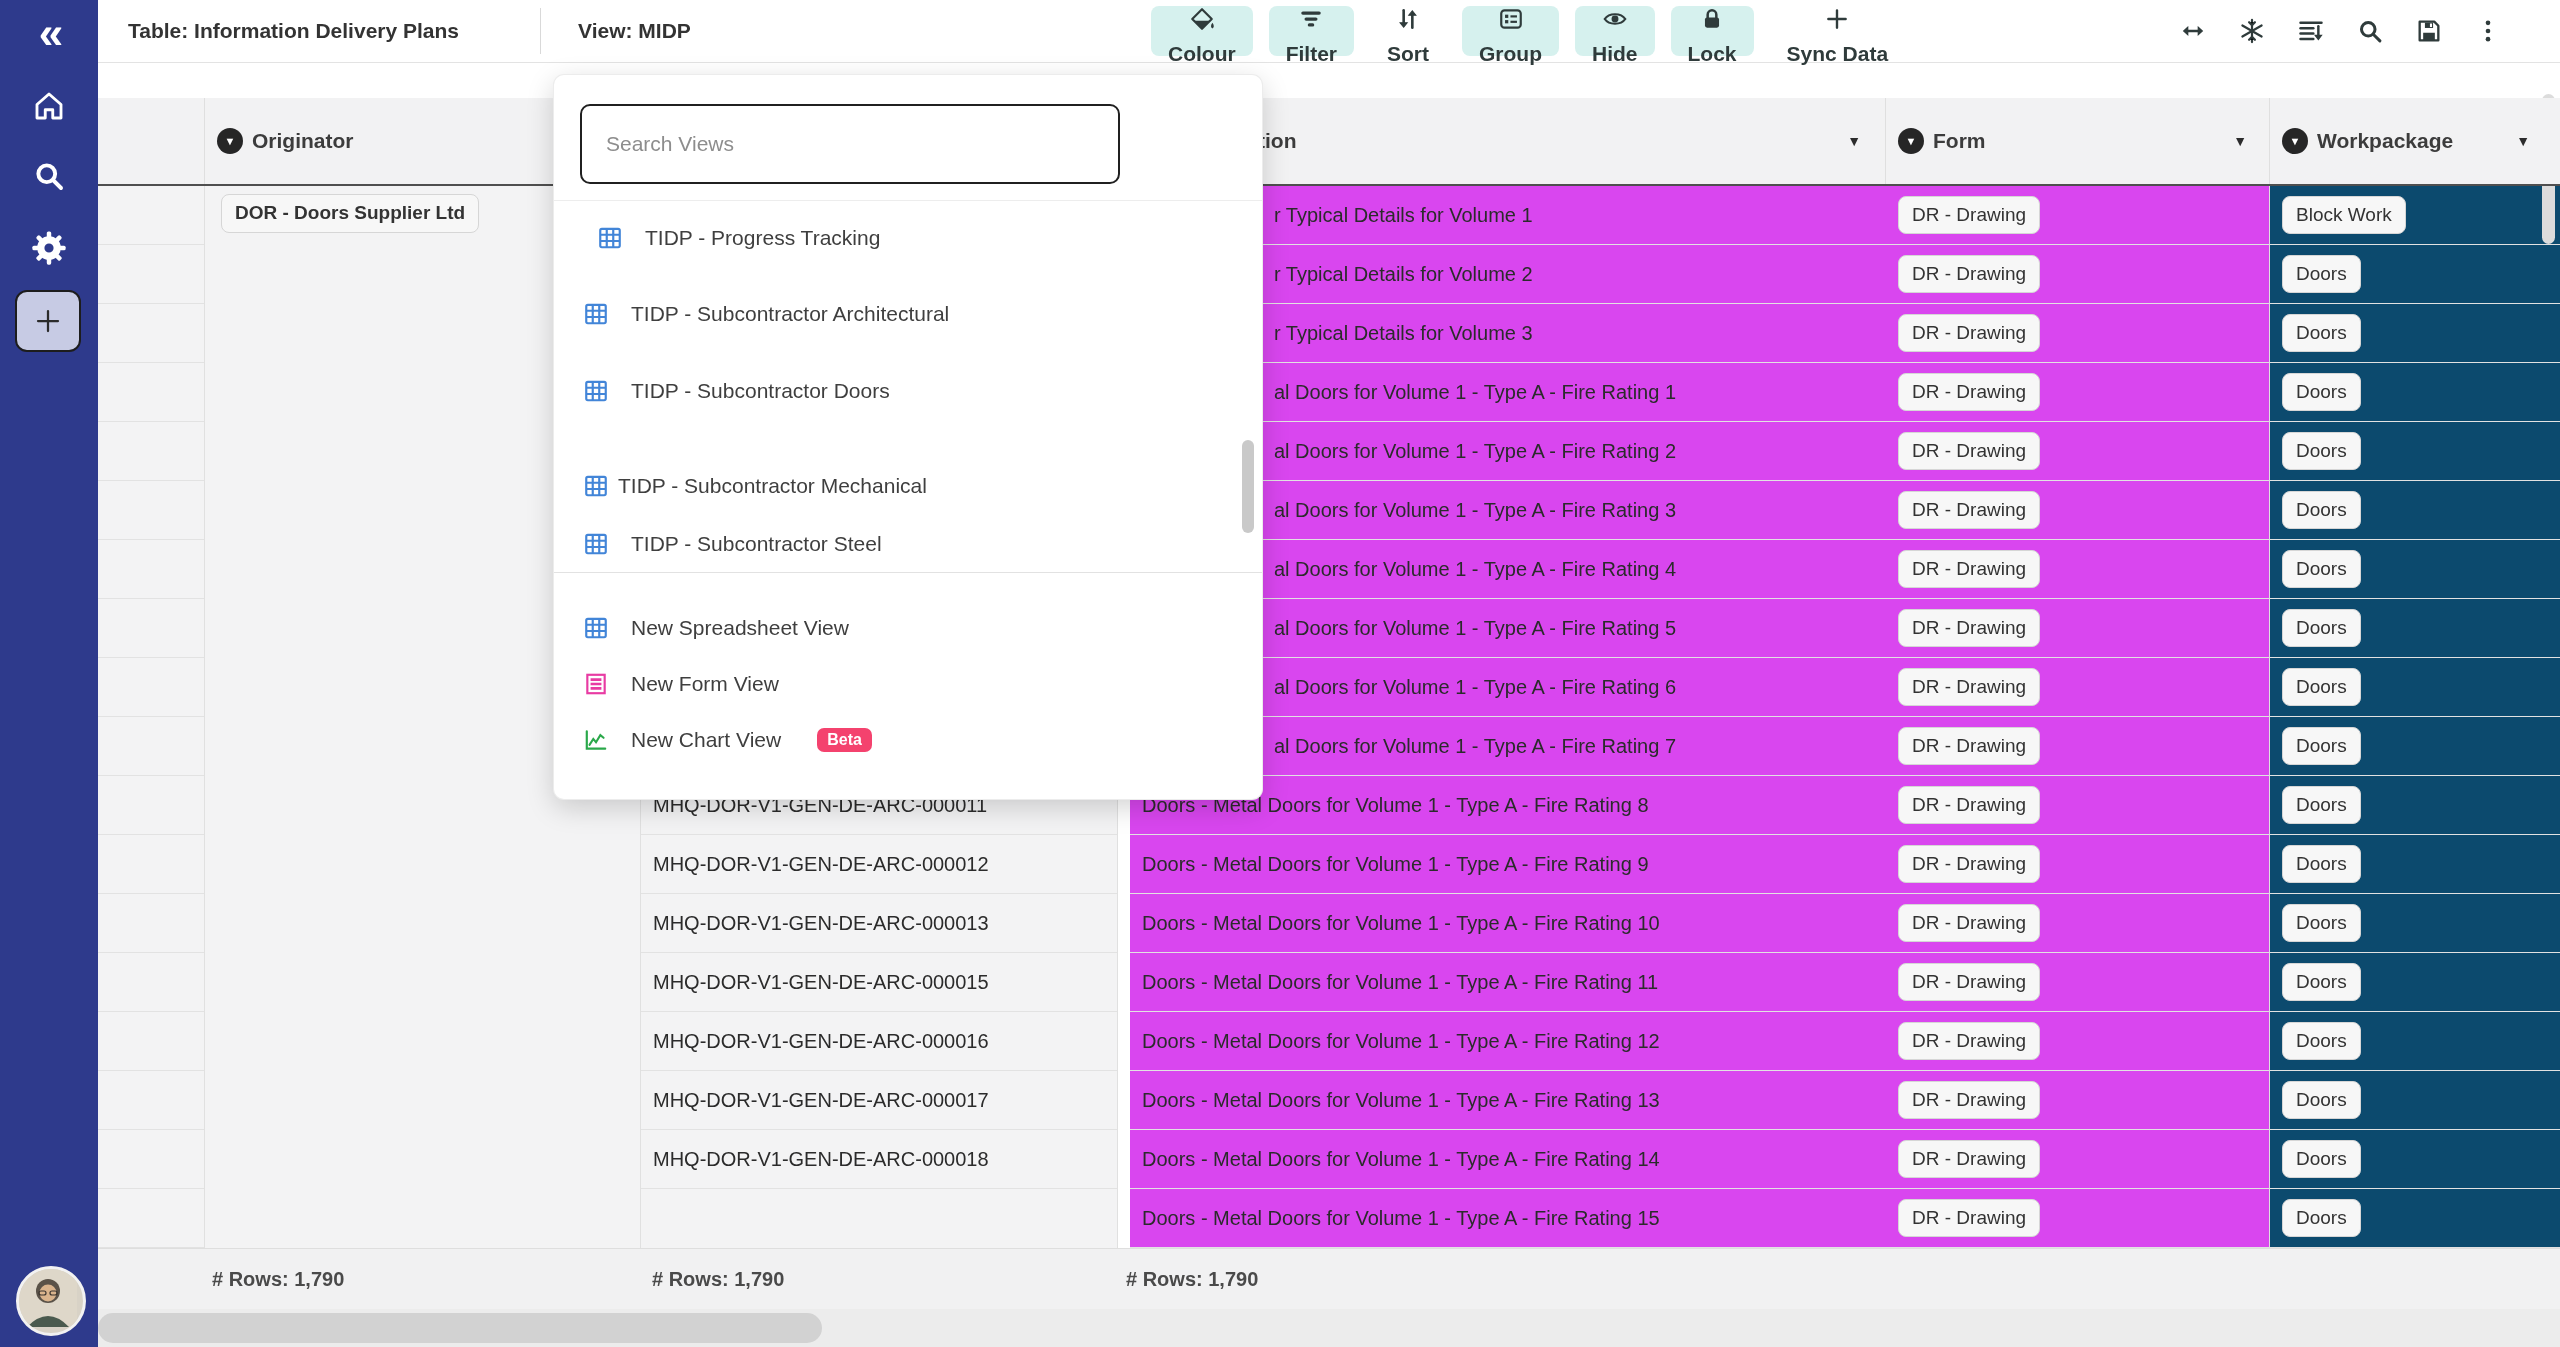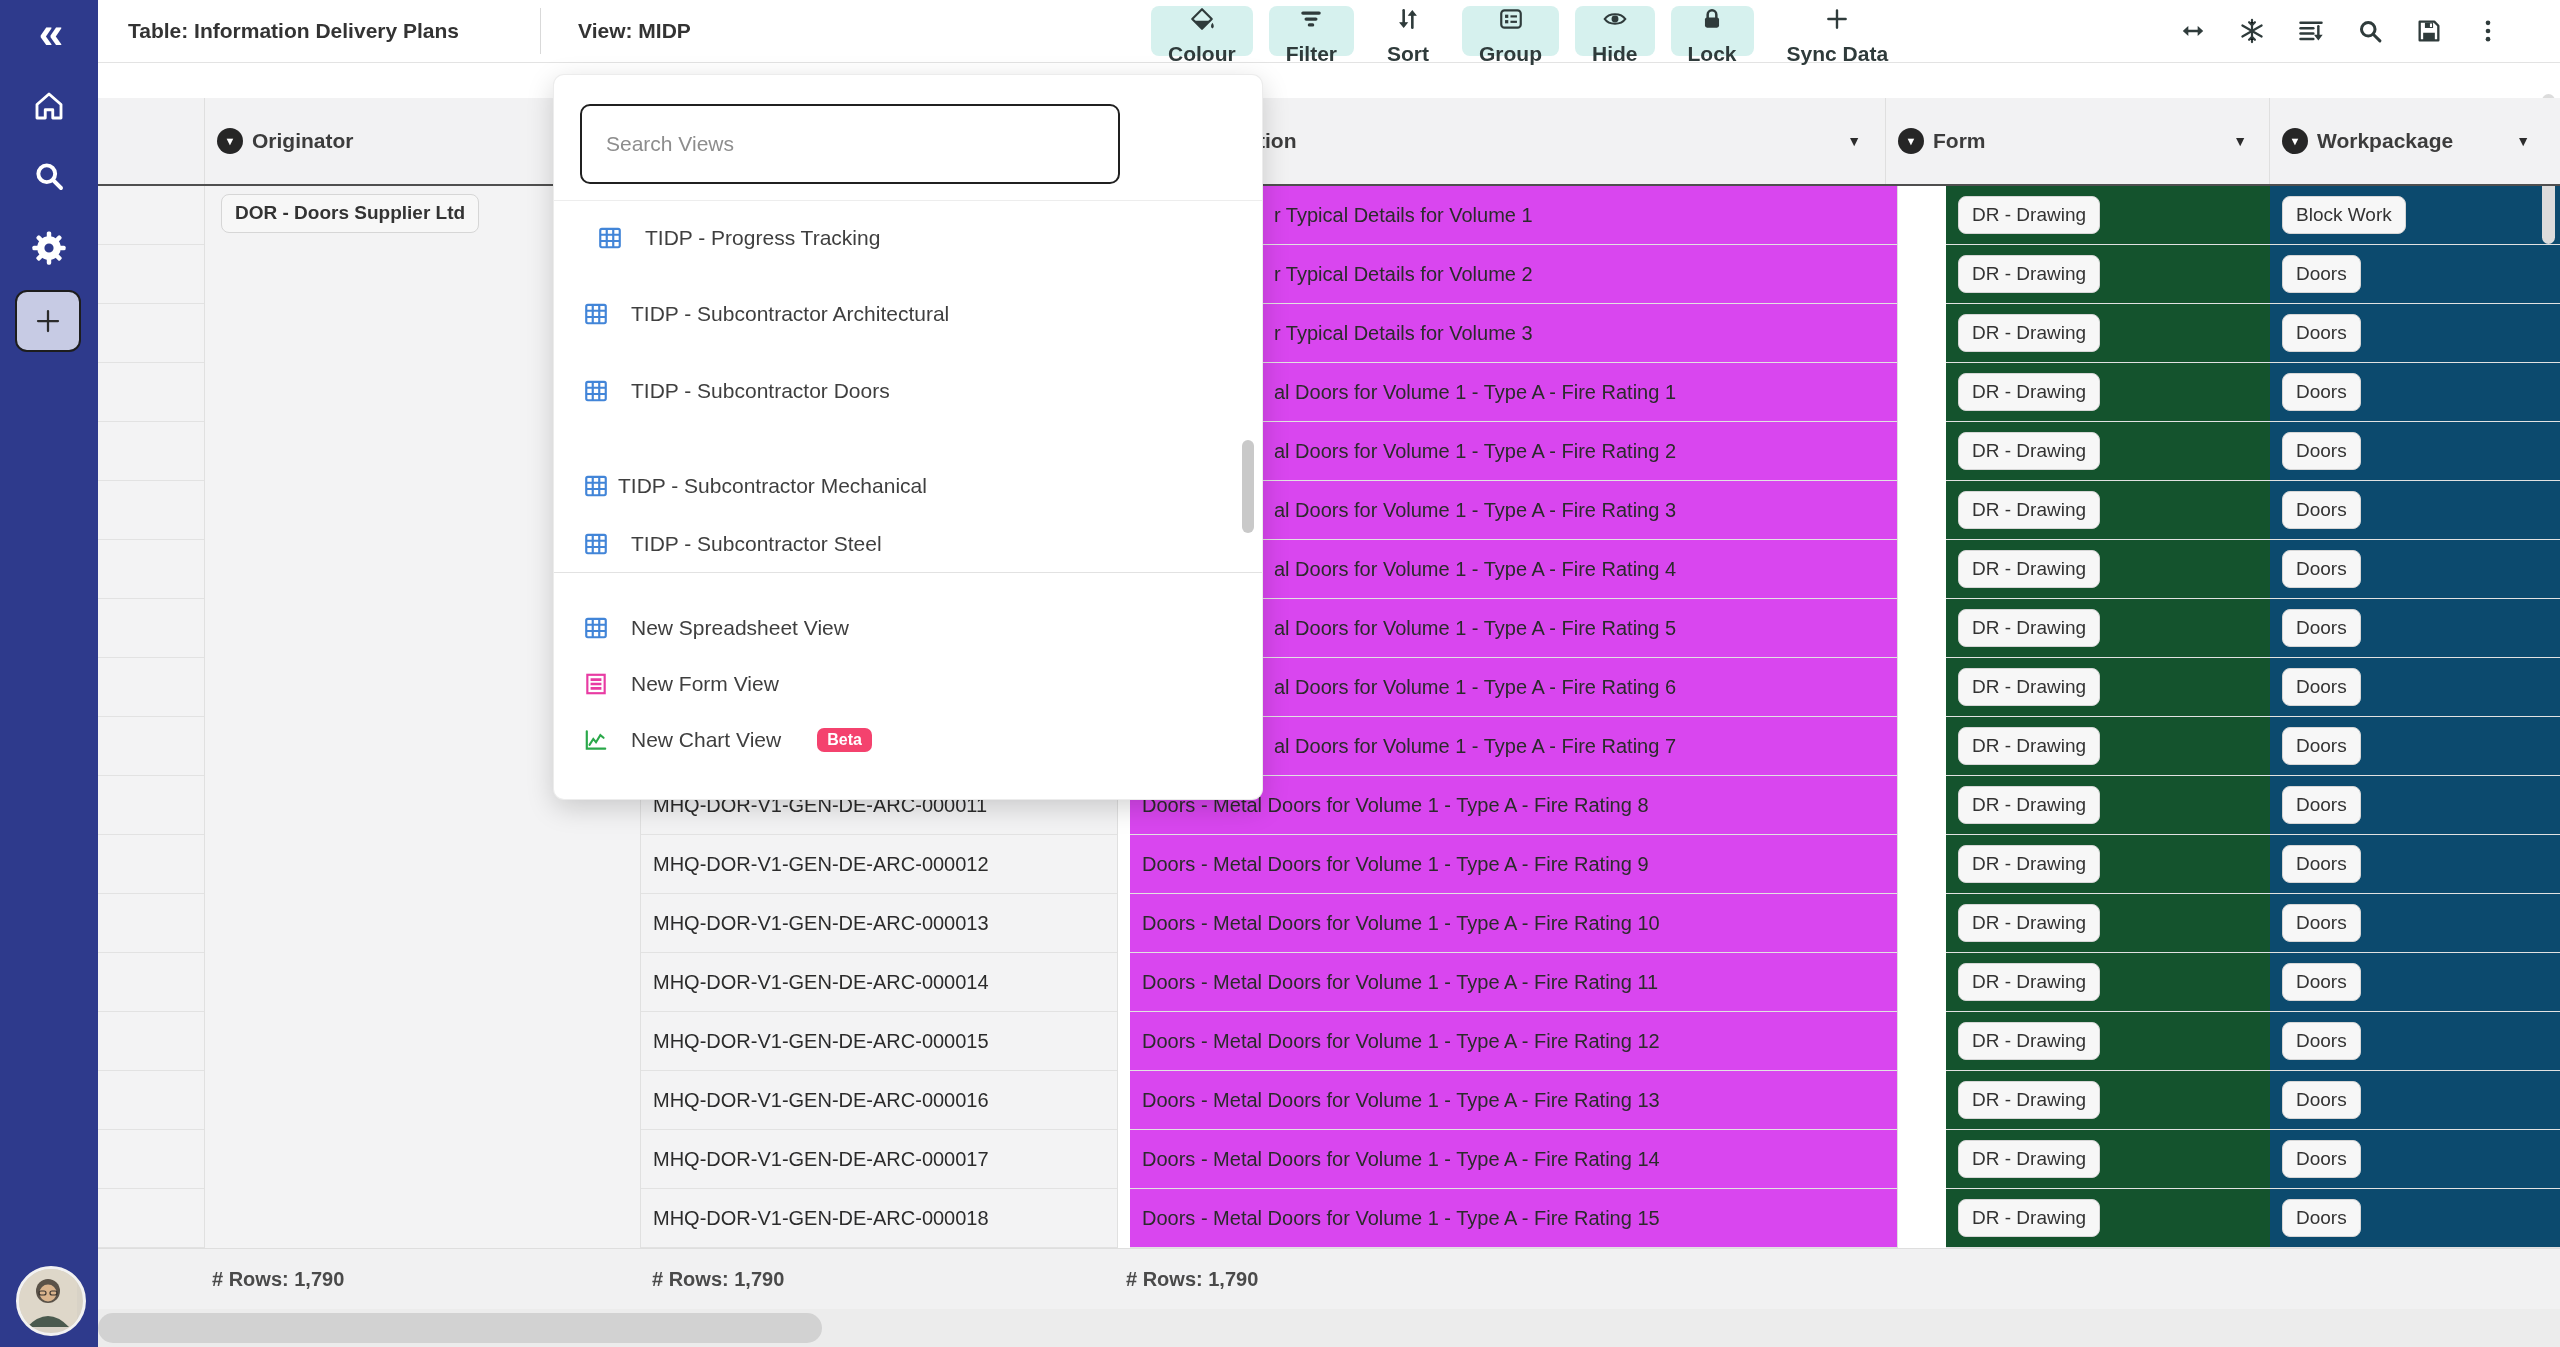--- a/index.html
+++ b/index.html
@@ -27,21 +27,21 @@
   .hcell{position:absolute;top:0;height:86px;display:flex;align-items:center;box-sizing:border-box;border-right:1px solid #dfdfdf;padding-left:12px;gap:9px;}
   .hcell .circ{width:26px;height:26px;border-radius:50%;background:#262626;color:#fff;display:flex;align-items:center;justify-content:center;font-size:11px;flex:0 0 26px;}
   .hcell .hlabel{font-size:21px;font-weight:700;color:#3c3c3c;}
   .hcell .caret{position:absolute;top:0;height:86px;display:flex;align-items:center;font-size:14px;color:#2c2c2c;cursor:pointer;}
   .grid-body{position:absolute;left:98px;top:186px;width:2462px;height:1062px;z-index:5;}
   .col{position:absolute;top:0;height:1062px;box-sizing:border-box;border-right:1px solid #e0e0e0;}
   .col-gutter{left:0;width:107px;background:#f3f3f4;}
   .col-orig{left:107px;width:436px;background:#f3f3f4;}
   .col-doc{left:543px;width:477px;background:#f3f3f4;}
   .col-desc{left:1032px;width:768px;background:#d946ef;}
-  .col-form{left:1848px;width:384px;background:#14532d;}
+  .col-form{left:1788px;width:384px;background:#d946ef;}
   .col-wp{left:2172px;width:290px;background:#0c4a6e;border-right:none;}
   .cell{box-sizing:border-box;height:59px;border-bottom:1px solid #e2e2e2;display:flex;align-items:center;padding-left:12px;
         font-size:20px;color:#2b2b2b;white-space:nowrap;overflow:hidden;}
   .cell.clipped{padding-left:144px;}
   .chip{display:inline-block;background:#f7f7f7;border:1px solid #d6d6d6;border-radius:8px;padding:5px 13px;font-size:19px;color:#333;line-height:1.4;white-space:nowrap;}
   .orig-chip-wrap{padding:8px 0 0 16px;font-weight:bold;}
   
   .statusbar{position:absolute;left:98px;top:1248px;width:2462px;height:61px;background:#f1f1f2;border-top:1px solid #dedede;z-index:8;}
   .rowcount{position:absolute;top:0;height:61px;display:flex;align-items:center;font-size:20px;font-weight:600;color:#4a4a4a;}
   .hscroll{position:absolute;left:98px;top:1309px;width:2462px;height:38px;background:#ececec;z-index:8;}
@@ -322,21 +322,20 @@
         <div class="cell"></div>
         <div class="cell"></div>
         <div class="cell"></div>
         <div class="cell"></div>
         <div class="cell"></div>
         <div class="cell"></div>
         <div class="cell"></div>
         <div class="cell">MHQ-DOR-V1-GEN-DE-ARC-000011</div>
         <div class="cell">MHQ-DOR-V1-GEN-DE-ARC-000012</div>
         <div class="cell">MHQ-DOR-V1-GEN-DE-ARC-000013</div>
-        <div class="cell">MHQ-DOR-V1-GEN-DE-ARC-000014</div>
         <div class="cell">MHQ-DOR-V1-GEN-DE-ARC-000015</div>
         <div class="cell">MHQ-DOR-V1-GEN-DE-ARC-000016</div>
         <div class="cell">MHQ-DOR-V1-GEN-DE-ARC-000017</div>
         <div class="cell">MHQ-DOR-V1-GEN-DE-ARC-000018</div>
       </div>
     <div class="col col-desc" id="col-desc">
         <div class="cell clipped">r Typical Details for Volume 1</div>
         <div class="cell clipped">r Typical Details for Volume 2</div>
         <div class="cell clipped">r Typical Details for Volume 3</div>
         <div class="cell clipped">al Doors for Volume 1 - Type A - Fire Rating 1</div>

